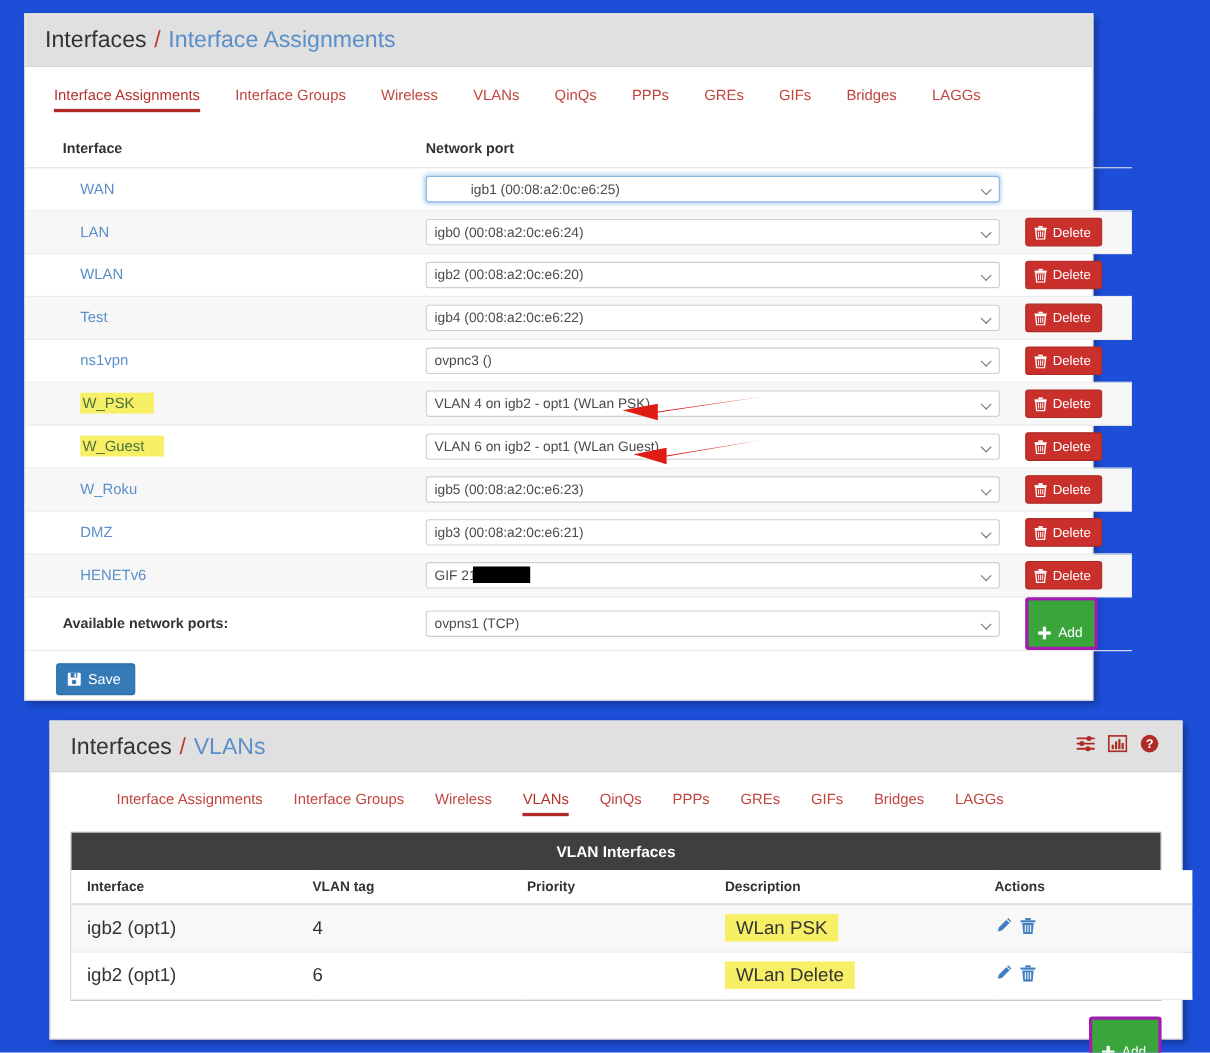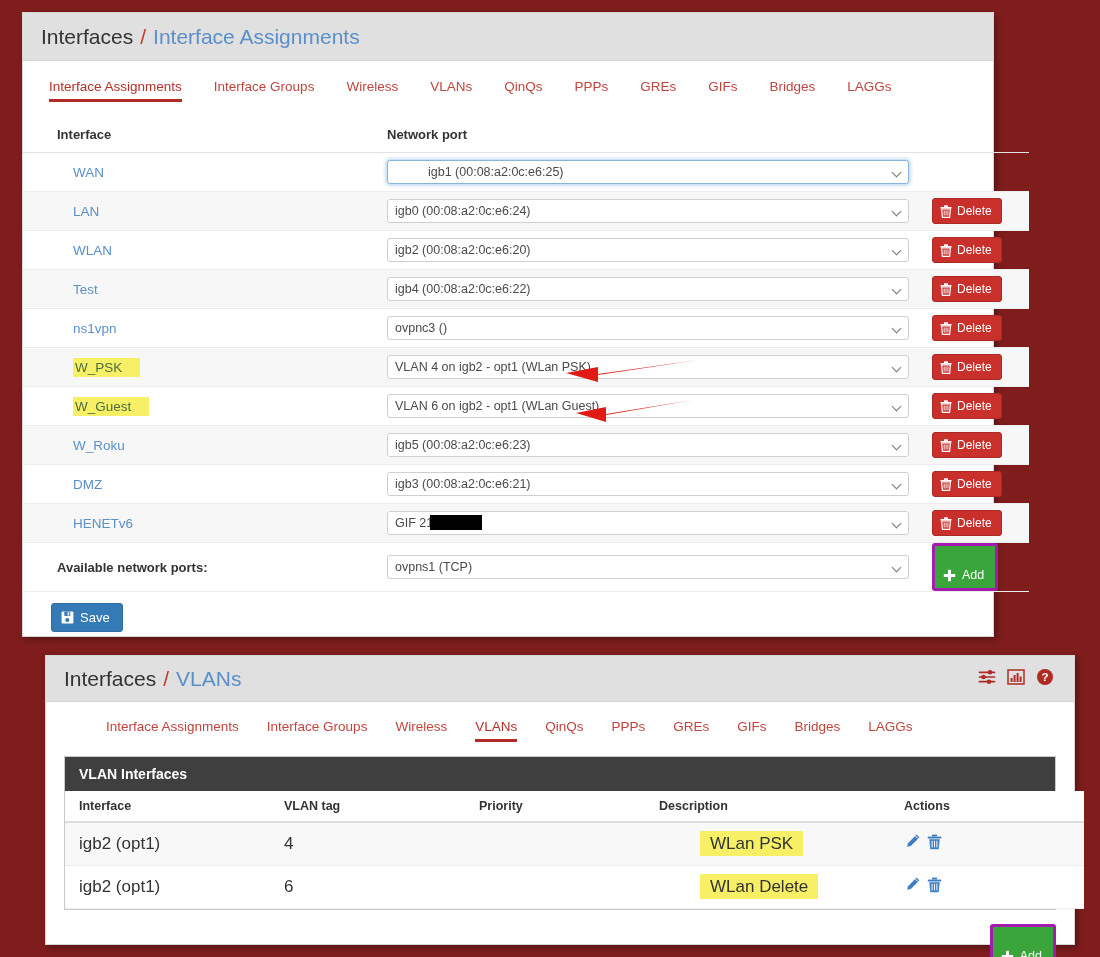--- a/index.html
+++ b/index.html
@@ -5,21 +5,21 @@
   html, body {
     margin: 0;
     padding: 0;
     background: #ffffff;
     font-family: "Liberation Sans", sans-serif;
   }
   #page {
     position: relative;
     width: 1100px;
     height: 957px;
-    background: #7f1d1d;
+    background: #1d4ed8;
     overflow: hidden;
   }
 
   
   .panel1 {
     position: absolute;
     left: 22px;
     top: 12px;
     width: 972px;
     height: 625px;
@@ -247,20 +247,21 @@
   .card {
     margin: 12px 18px 0 18px;
     border: 1px solid #c9c9c9;
   }
   .card-hd {
     background: #3f3f3f;
     color: #ffffff;
     font-size: 14px;
     font-weight: bold;
     padding: 9px 14px;
+    text-align: center;
   }
   .vtbl {
     width: 100%;
     border-collapse: collapse;
     table-layout: fixed;
   }
   .vtbl th {
     text-align: left;
     font-size: 12.5px;
     font-weight: bold;
@@ -278,21 +279,20 @@
   }
   .vtbl tr.alt td { background: #f8f8f8; }
   .vc1 { width: 205px; padding-left: 14px !important; }
   .vc2 { width: 195px; }
   .vc3 { width: 180px; }
   .vc4 { width: 245px; }
   .vc5 { width: 180px; }
   .hl-yellow {
     background: #f7f066;
     padding: 3px 10px;
-    margin-left: 41px;
   }
   .act-icons { display: inline-flex; gap: 6px; align-items: center; }
   .act-icons span { cursor: pointer; display: block; }
   .add-row {
     display: flex;
     justify-content: flex-end;
     padding: 14px 18px 0 0;
   }
 </style>
 </head>

